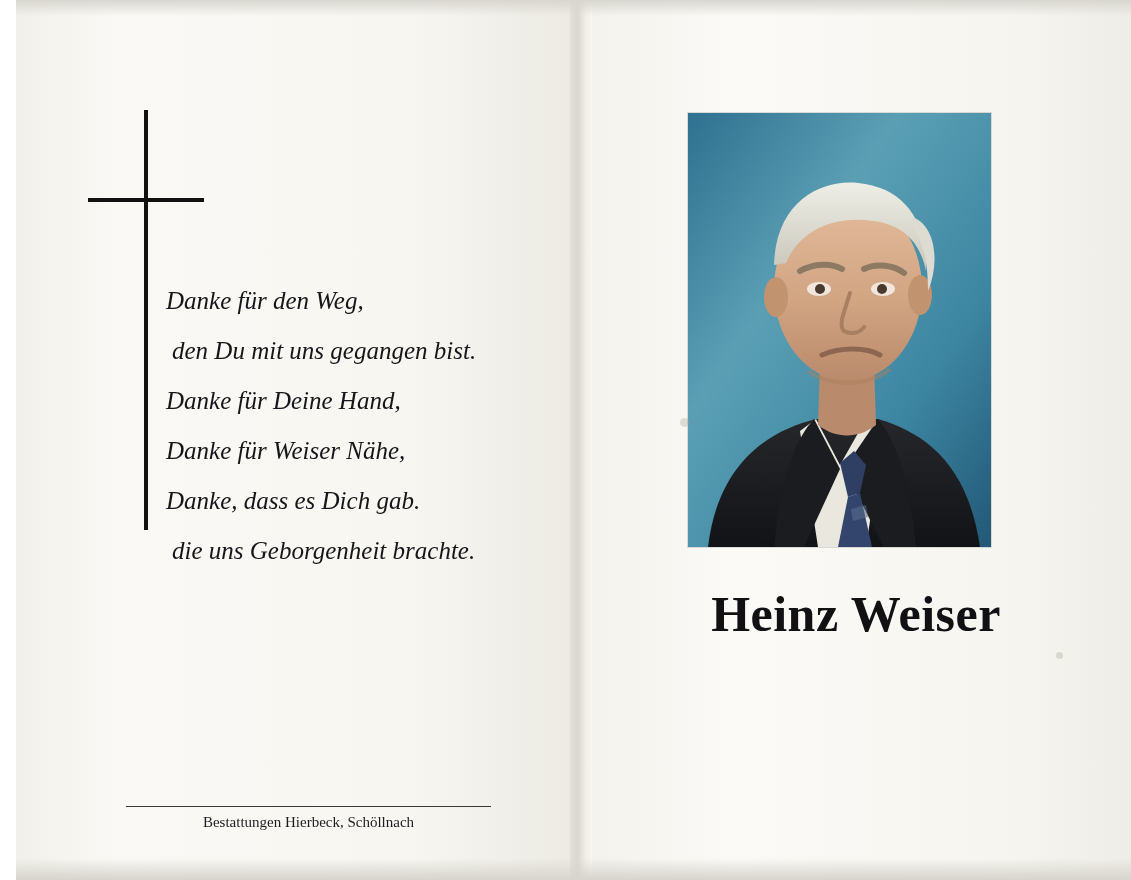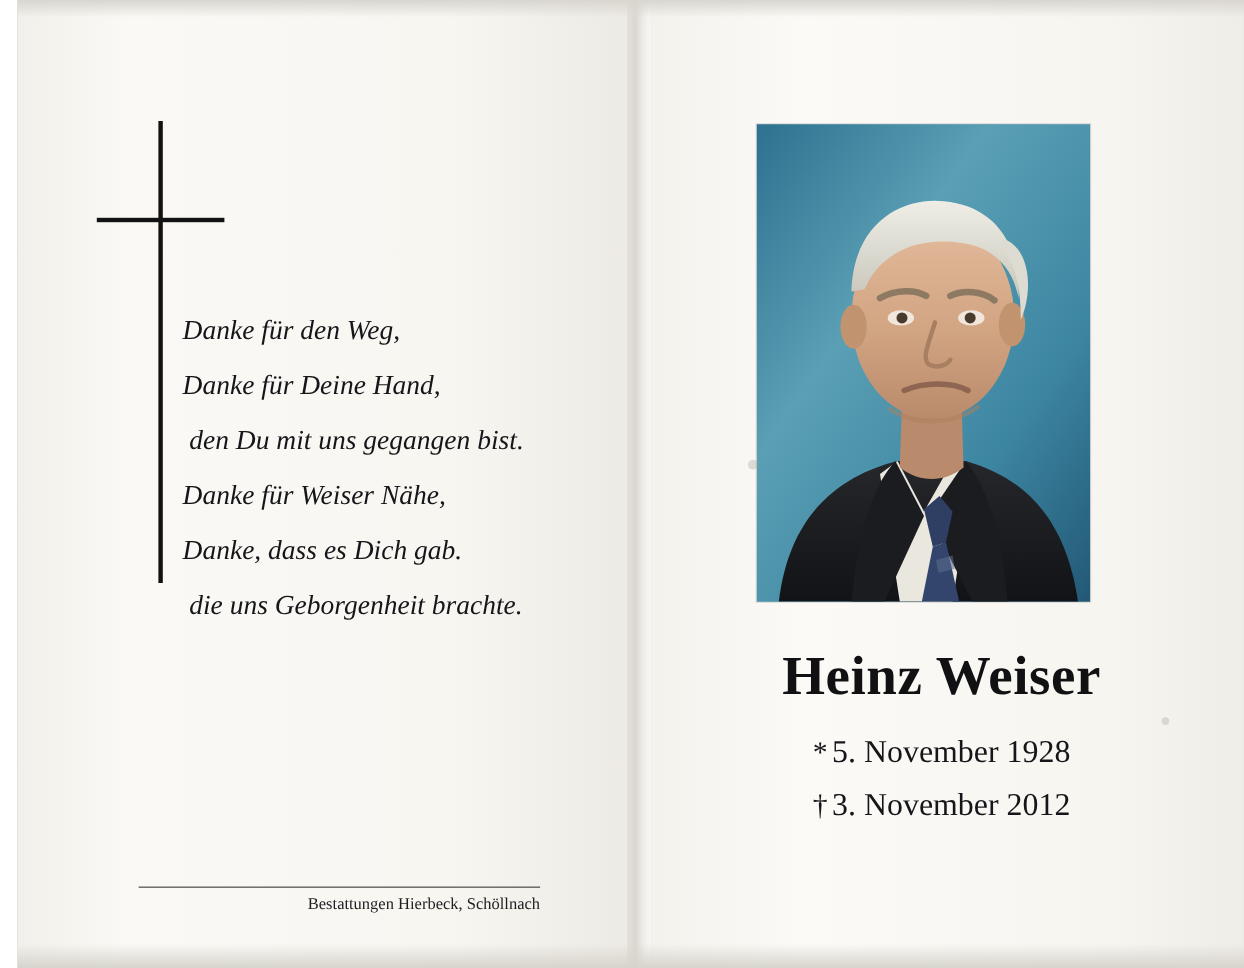--- a/index.html
+++ b/index.html
@@ -107,21 +107,21 @@
     top: 806px;
     width: 365px;
     height: 1px;
     background: #3a3a3a;
   }
   .imprint {
     position: absolute;
     left: 110px;
     top: 814px;
     width: 365px;
-    text-align: right;
+    text-align: center;
     font-family: "Liberation Serif", serif;
     font-size: 15px;
     color: #1e1e22;
   }
 
   
   .portrait {
     position: absolute;
     left: 672px;
     top: 113px;
@@ -178,22 +178,22 @@
   <div class="fold"></div>
   <div class="leaf-right"></div>
 
   <div class="cross">
     <div class="v"></div>
     <div class="h"></div>
   </div>
 
   <div class="verse">
     <div class="verse-line">Danke für den Weg,</div>
+    <div class="verse-line indent">den Du mit uns gegangen bist.</div>
     <div class="verse-line">Danke für Deine Hand,</div>
-    <div class="verse-line indent">den Du mit uns gegangen bist.</div>
     <div class="verse-line">Danke für Weiser Nähe,</div>
     <div class="verse-line">Danke, dass es Dich gab.</div>
     <div class="verse-line indent">die uns Geborgenheit brachte.</div>
   </div>
 
   <div class="footer-rule"></div>
   <div class="imprint">Bestattungen Hierbeck, Schöllnach</div>
 
   <div class="portrait">
     <svg viewBox="0 0 303 434" preserveAspectRatio="none">
@@ -255,28 +255,20 @@
       <path d="M134 242 C152 234 178 234 192 242" stroke="#8d6550" stroke-width="5" fill="none" stroke-linecap="round"></path>
 
       <path d="M120 258 C142 274 180 274 202 256" stroke="#ab805f" stroke-width="4" fill="none" opacity="0.5"></path>
 
       <rect x="0" y="0" width="303" height="434" fill="none"></rect>
     </svg>
   </div>
 
   <div class="name">Heinz Weiser</div>
 
-  <div class="dates">
-    <div class="date-line">
-      <span class="sym">*</span><span>5. November 1928</span>
-    </div>
-    <div class="date-line">
-      <span class="sym">†</span><span>3. November 2012</span>
-    </div>
-  </div>
 
   <div class="blemish" style="left:664px; top:418px; width:9px; height:9px;"></div>
   <div class="blemish" style="left:1040px; top:652px; width:7px; height:7px;"></div>
 
   <div class="edge-top"></div>
   <div class="edge-bottom"></div>
   <div class="edge-right"></div>
 </div>
 
 </body></html>

